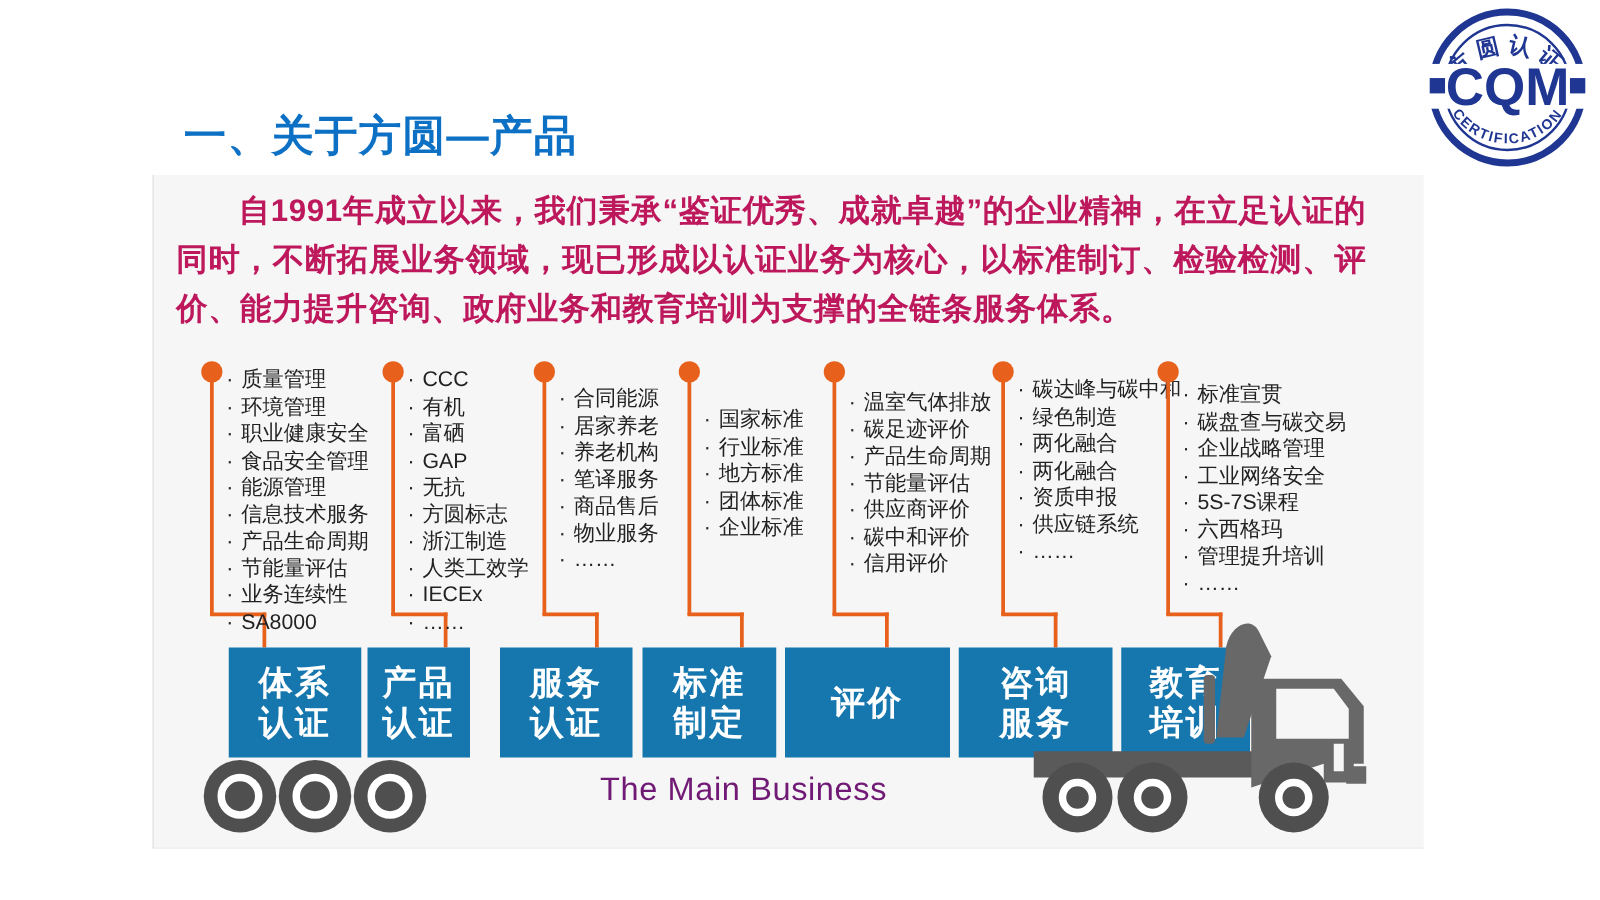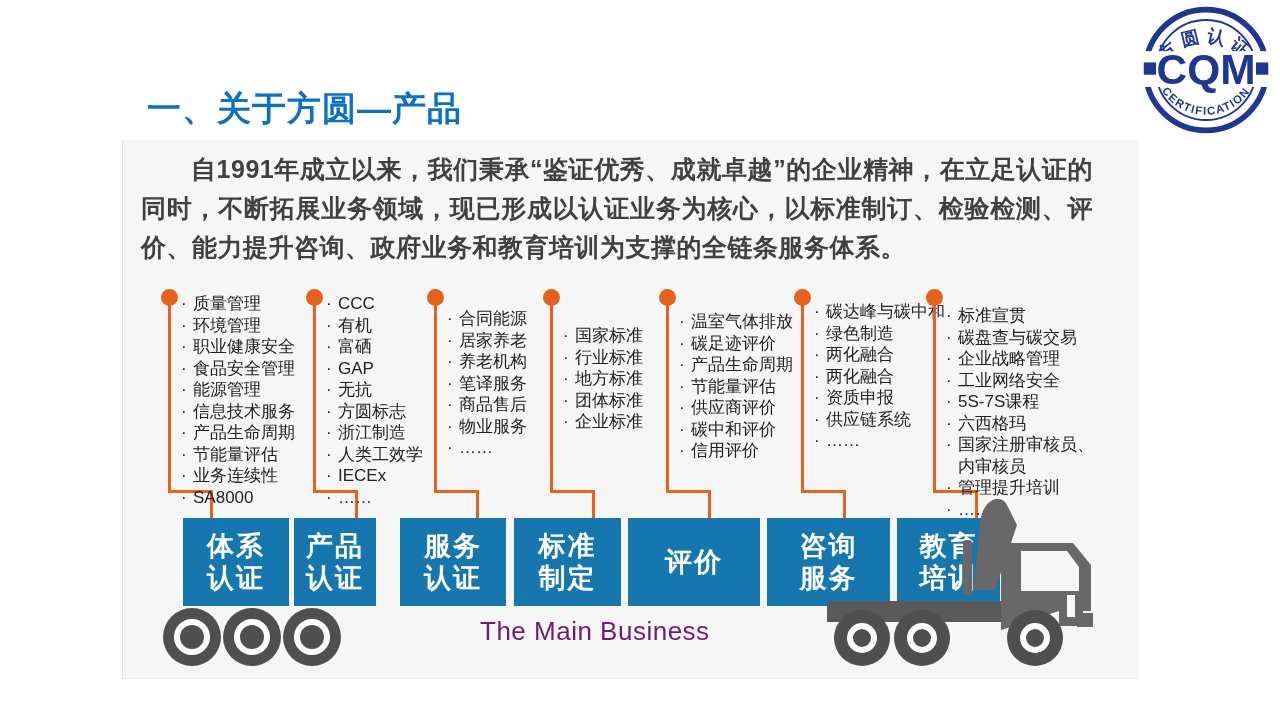--- a/index.html
+++ b/index.html
@@ -10,21 +10,21 @@
   .content-panel{
     position:absolute;left:122px;top:140px;width:1016px;height:538px;
     background:#f6f6f6;border-left:1px solid #e2e2e2;border-bottom:1px solid #ececec;
   }
   .slide-title{
     position:absolute;left:147px;top:86px;font-size:34px;font-weight:bold;
     color:var(--title-blue);letter-spacing:1px;white-space:nowrap;
   }
   .intro{
     position:absolute;left:141px;top:150px;width:952px;
-    font-size:25px;font-weight:bold;color:#404040;line-height:39px;
+    font-size:25px;font-weight:bold;color:#be185d;line-height:39px;
     text-align:justify;text-indent:2em;letter-spacing:0.5px;
   }
   
   .dot{position:absolute;width:17px;height:17px;border-radius:50%;background:var(--orange);}
   .vline{position:absolute;width:3px;background:var(--orange);}
   .hline{position:absolute;height:3px;background:var(--orange);}
   
   .items{position:absolute;font-size:17px;color:#222;line-height:21.5px;}
   .li{padding-left:12px;position:relative;white-space:normal;}
   .li::before{content:"·";position:absolute;left:0;top:0;color:#222;}
@@ -181,21 +181,20 @@
     <div class="vline" style="left:933px;top:303px;height:189px"></div>
     <div class="hline" style="left:933px;top:490px;width:45px"></div>
     <div class="vline" style="left:975px;top:490px;height:28px"></div>
     <div class="items" style="left:946px;top:305px;width:158px">
         <div class="li">标准宣贯</div>
         <div class="li">碳盘查与碳交易</div>
         <div class="li">企业战略管理</div>
         <div class="li">工业网络安全</div>
         <div class="li">5S-7S课程</div>
         <div class="li">六西格玛</div>
-        <div class="li">国家注册审核员、内审核员</div>
         <div class="li">管理提升培训</div>
         <div class="li">……</div>
       </div>
   </div>
 
   <div class="bbox" style="left:183px;width:106px">
       <div>体系</div>
       <div>认证</div>
     </div>
   <div class="bbox" style="left:294px;width:82px">

